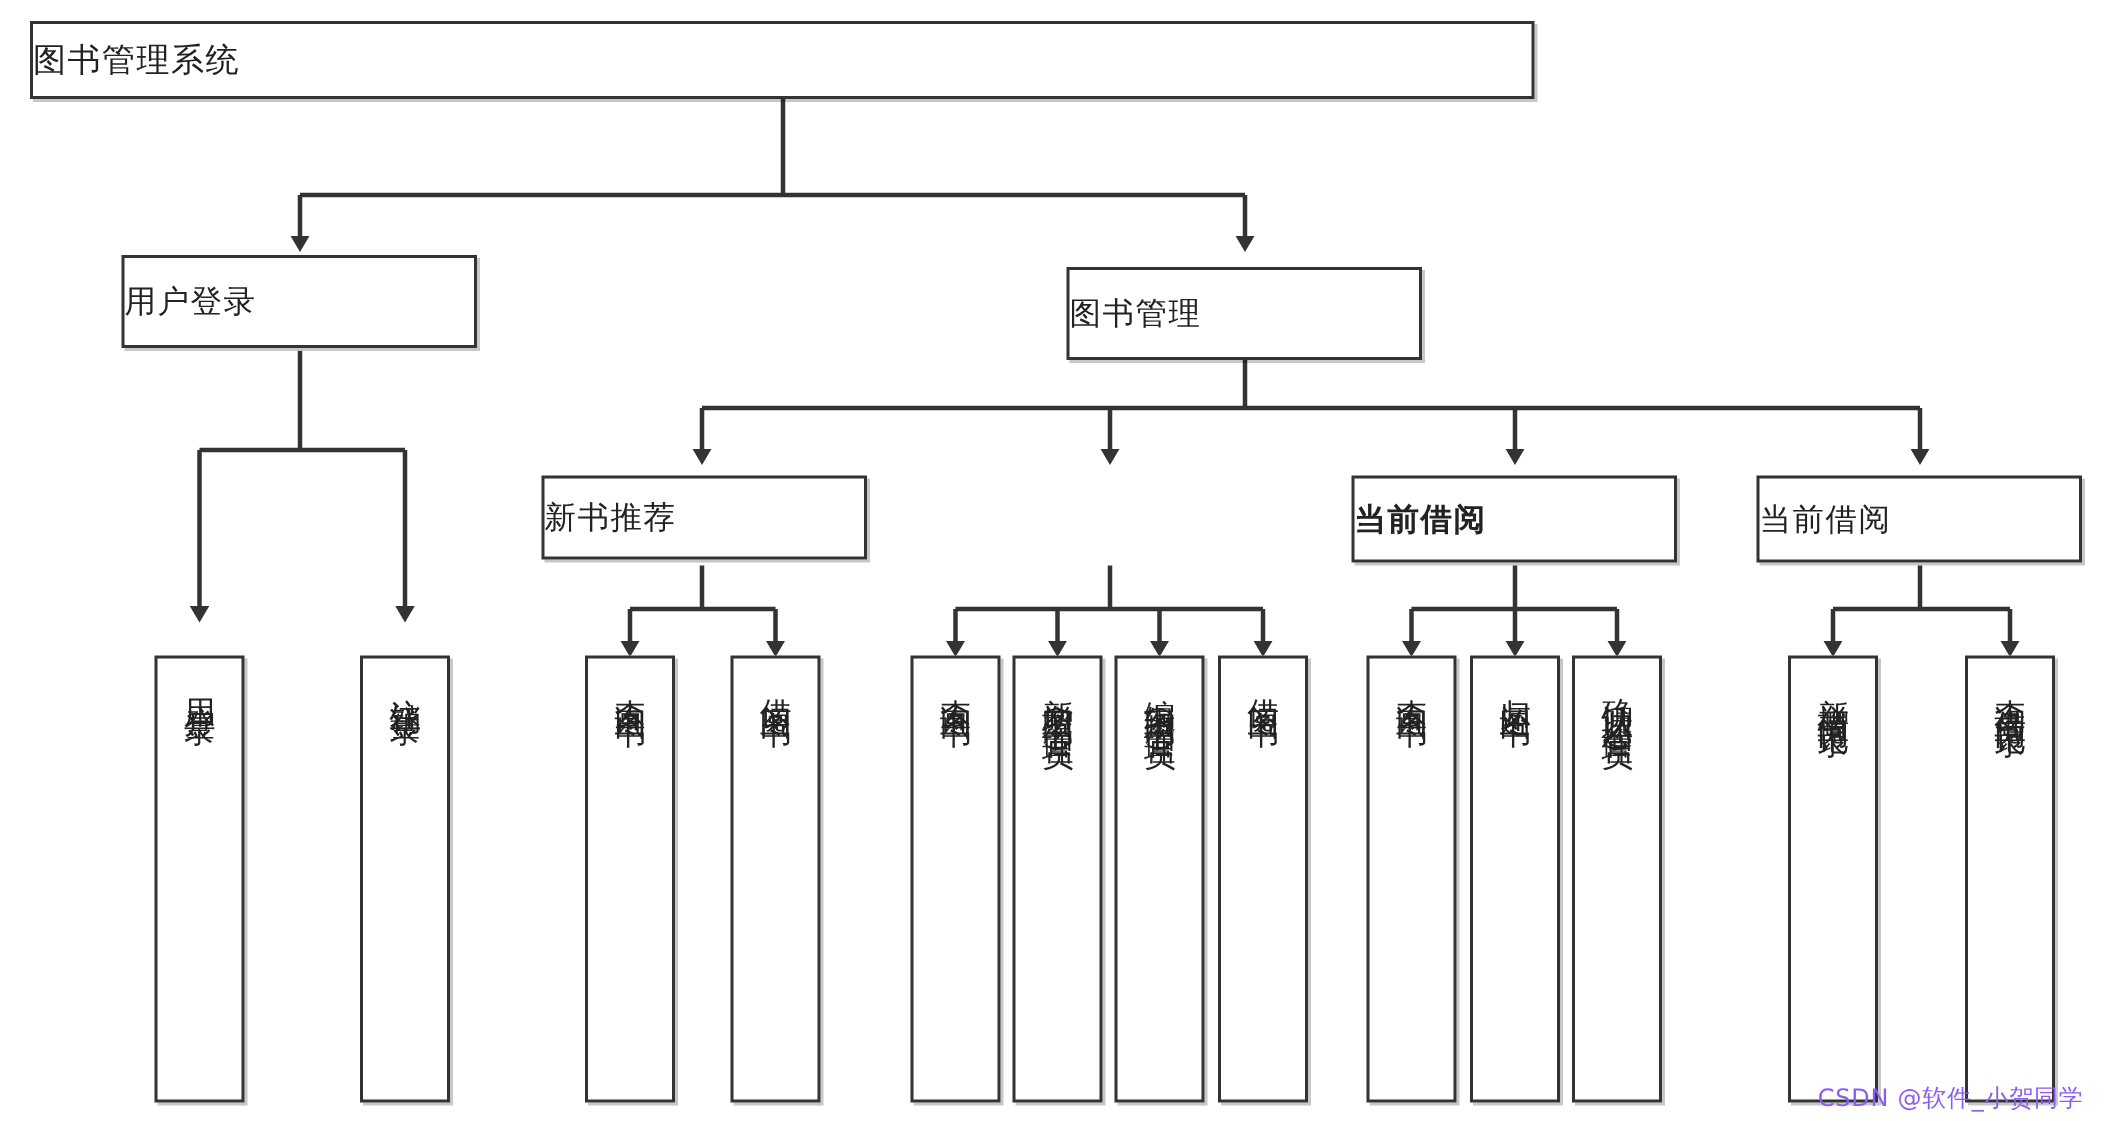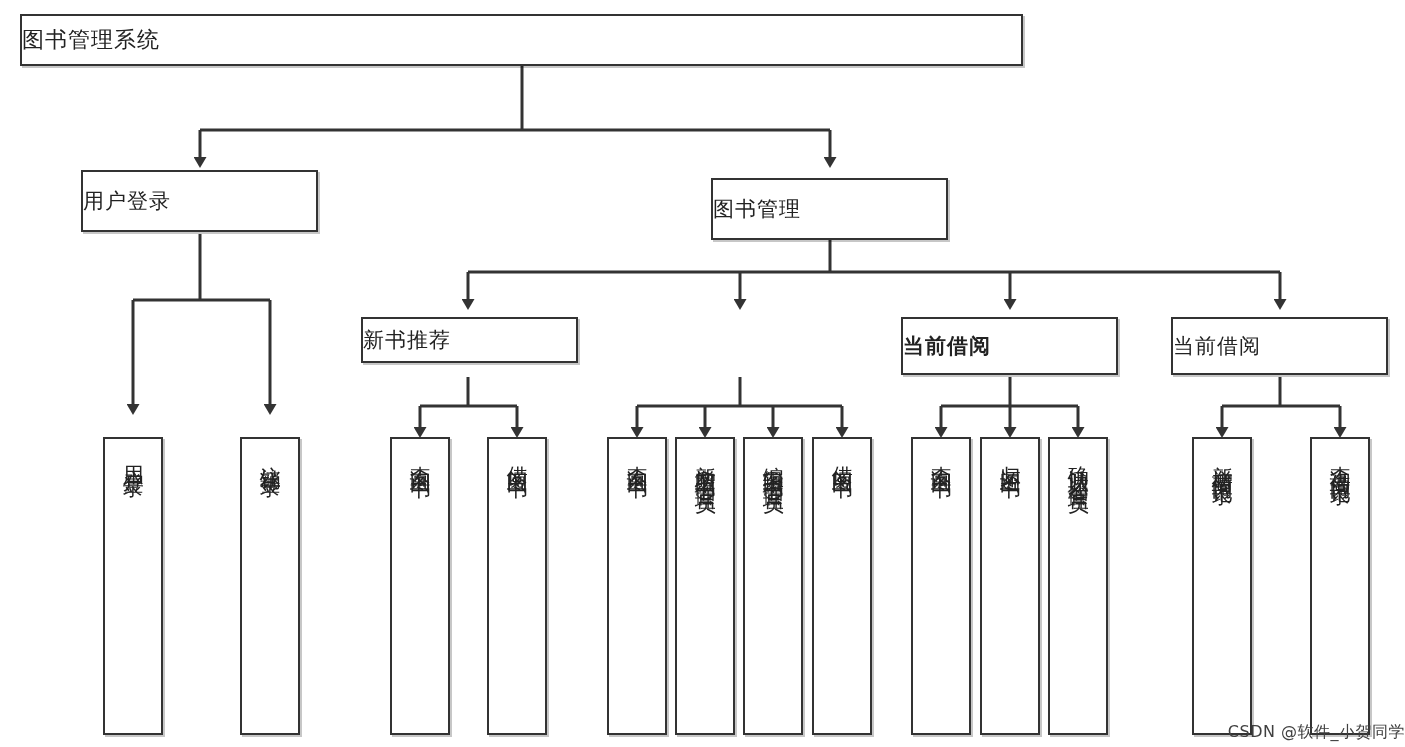--- a/index.html
+++ b/index.html
@@ -54,24 +54,24 @@
     writing-mode: vertical-rl;
     text-orientation: upright;
     font-size: 21px;
     line-height: 1.06;
     letter-spacing: 4px;
     white-space: nowrap;
     color: #222222;
   }
   .watermark {
     position: absolute;
-    right: 0;
+    right: 16px;
     bottom: 4px;
     font-size: 16px;
-    color: #404040;
+    color: #8b5cf6;
     letter-spacing: 0.5px;
     white-space: nowrap;
     user-select: none;
   }
 </style>
 </head>
 <body>
 
 <div id="canvas">
 
@@ -129,21 +129,21 @@
     <span>图书管理系统</span>
   </div>
 
   <div class="node h" style="left:81px; top:170px; width:237px; height:62px;">
     <span>用户登录</span>
   </div>
   <div class="node h" style="left:711px; top:178px; width:237px; height:62px;">
     <span>图书管理</span>
   </div>
 
-  <div class="node h" style="left:361px; top:317px; width:217px; height:46px;">
+  <div class="node h" style="left:361px; top:317px; width:217px; height:56px;">
     <span>新书推荐</span>
   </div>
   <div class="node h" style="left:901px; top:317px; width:217px; height:58px;font-weight:bold;">
     <span>当前借阅</span>
   </div>
   <div class="node h" style="left:1171px; top:317px; width:217px; height:58px;">
     <span>当前借阅</span>
   </div>
 
   <div class="node v" style="left:103px; top:437px; width:60px; height:298px;">

